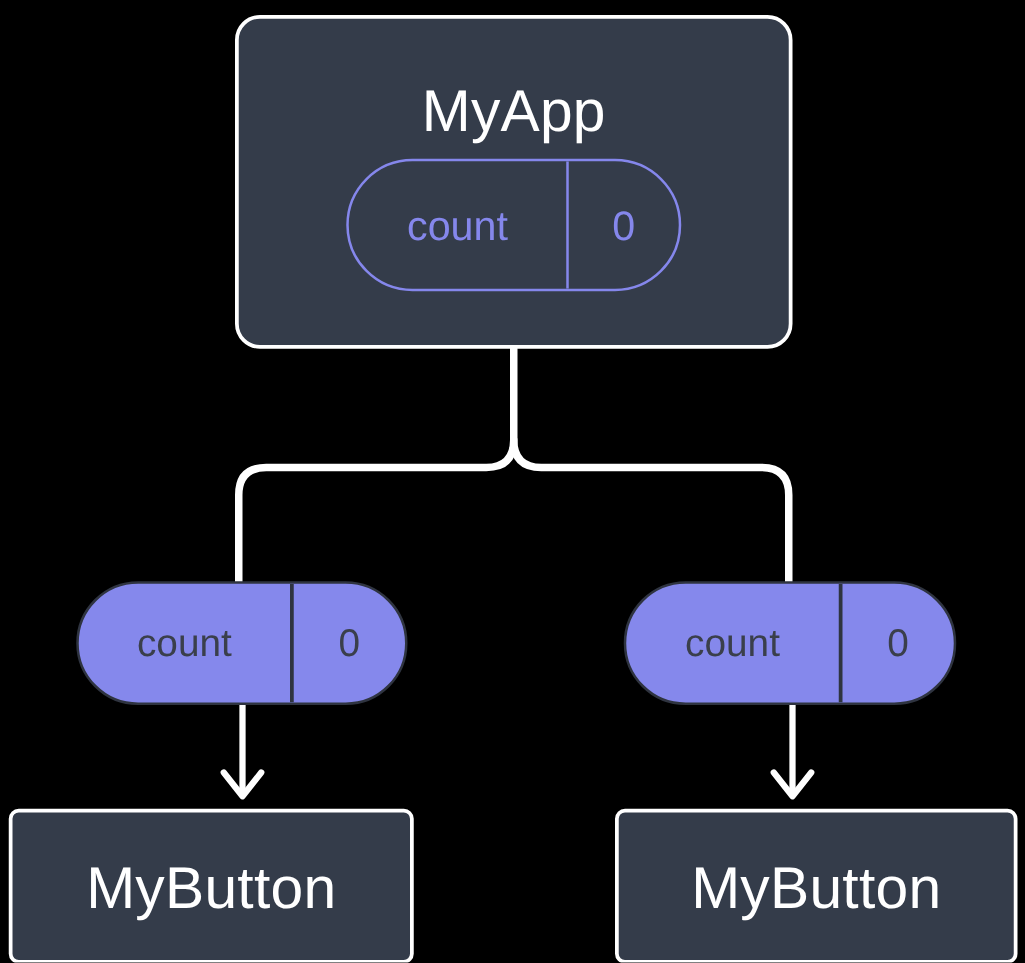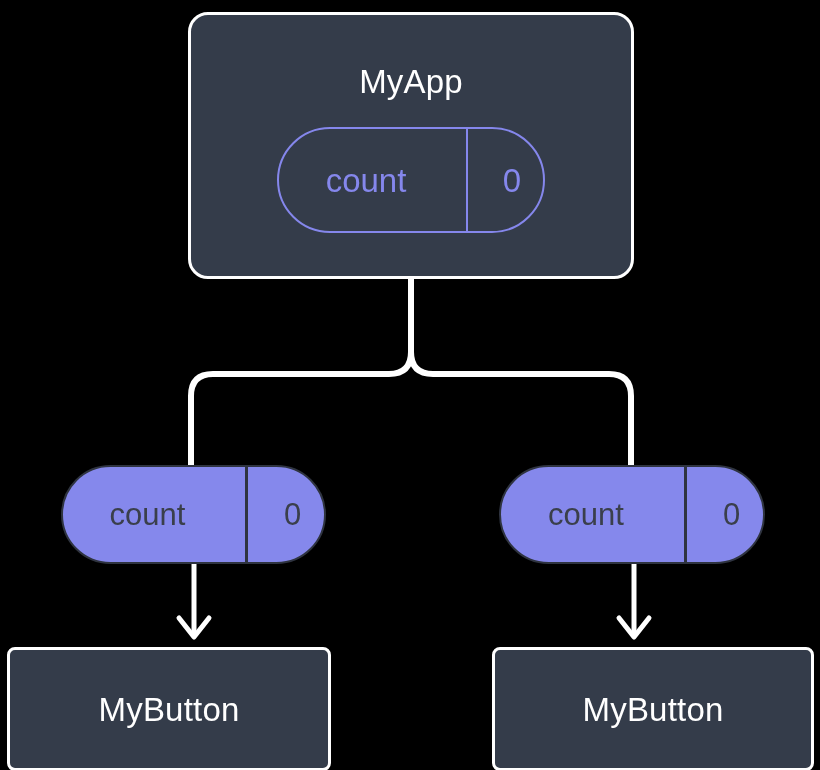--- a/index.html
+++ b/index.html
@@ -37,21 +37,21 @@
     background: #343c4a;
     border: 3px solid #ffffff;
     border-radius: 8px;
     display: flex;
     flex-direction: column;
     align-items: center;
   }
 
   .comp-title {
     color: #ffffff;
-    font-size: 33px;
+    font-size: 47px;
     font-weight: 400;
     letter-spacing: 0.2px;
     line-height: 1;
     white-space: nowrap;
   }
 
   #node-myapp {
     left: 188px;
     top: 12px;
     width: 446px;
@@ -77,21 +77,20 @@
   }
 
   
   .pill {
     position: absolute;
     z-index: 3;
     display: flex;
     align-items: stretch;
     border-radius: 999px;
     overflow: hidden;
-    gap: 13px;
   }
 
   .pill .pill-name,
   .pill .pill-value {
     display: flex;
     align-items: center;
     justify-content: center;
     line-height: 1;
     white-space: nowrap;
   }

